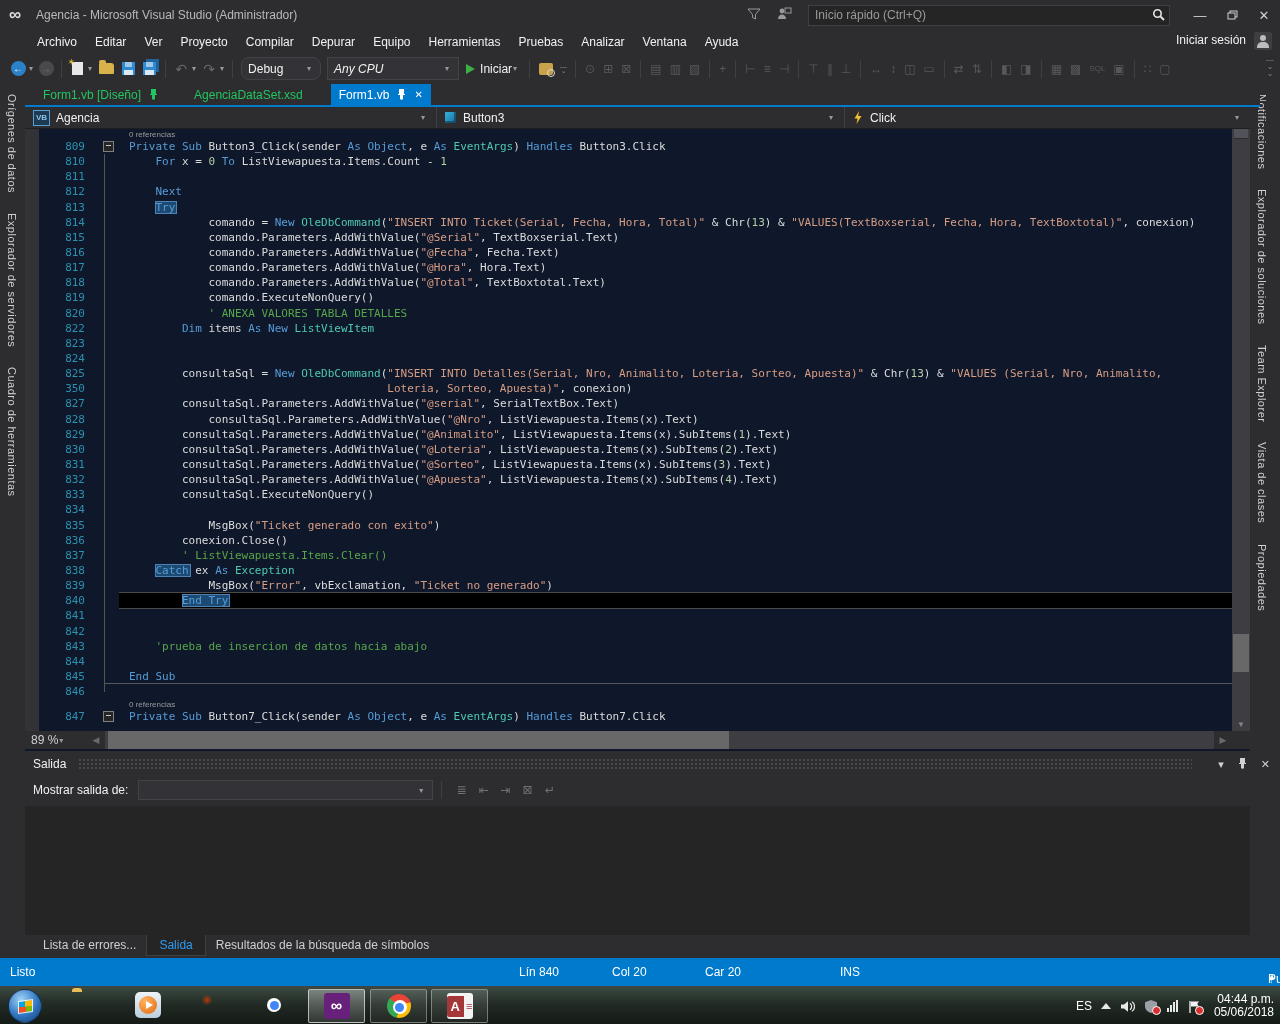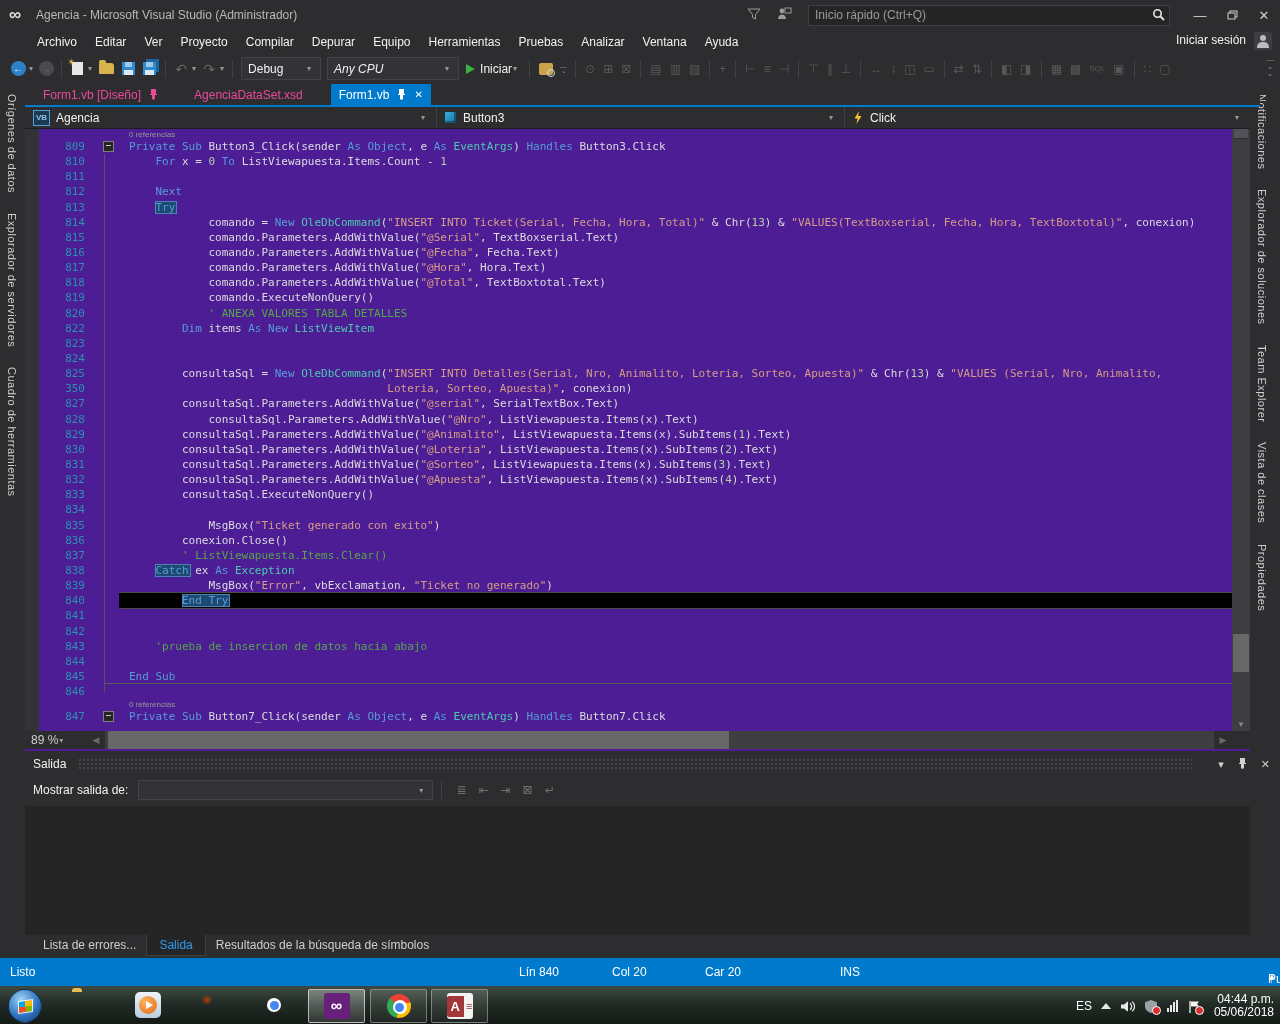--- a/index.html
+++ b/index.html
@@ -55,34 +55,34 @@
   .floppy::before{content:'';position:absolute;left:3px;top:0;width:7px;height:5px;background:#9cc9ea;}
   .floppy::after{content:'';position:absolute;left:2px;bottom:0;width:9px;height:5px;background:#dce9f5;}
   .floppy2{box-shadow:3px -3px 0 #1d649c;}
   
   #left-strip{left:0;top:84px;width:25px;height:874px;background:#2d2d30;}
   #right-strip{right:0;top:84px;width:30px;height:560px;background:#2d2d30;}
   .vtab{writing-mode:vertical-rl;color:#d0d0d0;font-size:11px;padding:10px 6px;letter-spacing:.5px;}
   
   #tabrow{left:25px;top:84px;width:1225px;height:21px;background:#2d2d30;border-bottom:2px solid #007acc;
           display:flex;align-items:flex-end;padding-left:10px;box-sizing:content-box;}
-  .doc-tab{height:21px;display:flex;align-items:center;padding:0 8px;margin-right:20px;color:#ec4899;}
+  .doc-tab{height:21px;display:flex;align-items:center;padding:0 8px;margin-right:20px;color:#22c55e;}
   .doc-tab.active{background:#007acc;color:#fff;margin-right:0;}
   .tab-pin{margin-left:8px;display:inline-flex;}
   .tab-close{margin-left:8px;color:#fff;font-size:13px;}
   
   #navbar{left:25px;top:107px;width:1225px;height:22px;background:#2d2d30;display:flex;border-bottom:1px solid #1e1e1e;box-sizing:border-box;}
   .nav-combo{display:flex;align-items:center;border-right:1px solid #3f3f46;padding:0 8px;box-sizing:border-box;}
   .nav-combo .cv{flex:1;color:#f1f1f1;}
   #vbicon{width:15px;height:14px;border:1px solid #5a9fd4;color:#8ac2e8;background:#1c3a52;font-size:8px;font-weight:bold;
           display:flex;align-items:center;justify-content:center;margin-right:6px;}
   #cubeicon{width:11px;height:11px;background:linear-gradient(135deg,#35b0e0,#1c6fa0);margin-right:7px;border-radius:1px;box-shadow:inset -2px -2px 0 rgba(0,0,0,.35);}
   #boltic{width:10px;height:13px;background:#f2c230;clip-path:polygon(60% 0,15% 58%,45% 58%,35% 100%,85% 38%,52% 38%);margin-right:7px;}
   
-  #editor{left:25px;top:129px;width:1225px;height:718px;background:#4c1d95;overflow:hidden;}
+  #editor{left:25px;top:129px;width:1225px;height:718px;background:#0f172a;overflow:hidden;}
   #bpmargin{left:0;top:0;width:14px;height:602px;background:#333337;}
   #code-lines{position:absolute;left:0;top:0;width:1207px;font-family:"DejaVu Sans Mono","Liberation Mono",monospace;font-size:11px;}
   .lens-row{height:10px;line-height:10px;padding-left:104px;}
   .lens-text{color:#9a9a9a;font-size:8px;font-family:"Liberation Sans",sans-serif;}
   .code-row{height:15.15px;line-height:15.15px;display:flex;position:relative;}
   .lnum{width:46px;padding-left:14px;padding-right:12px;text-align:right;color:#2b91af;flex:none;}
   .foldcol{width:22px;flex:none;display:flex;align-items:center;justify-content:center;}
   .foldbox{width:9px;height:9px;border:1px solid #808080;background:#252526;position:relative;}
   .foldbox::before{content:'';position:absolute;left:2px;top:3px;width:5px;height:1px;background:#c8c8c8;}
   .ctext{flex:1;white-space:pre;position:relative;z-index:1;padding-left:10px;}
@@ -244,21 +244,21 @@
     <span class="tb-sep"></span>
     <span class="tb-btn">
         <span class="gicon">↶</span>
       </span>
     <span class="caret">▾</span>
     <span class="tb-btn">
         <span class="gicon">↷</span>
       </span>
     <span class="caret">▾</span>
     <span class="tb-sep"></span>
-    <span class="combo" style="width:66px;">
+    <span class="combo" style="width:66px;border-radius:8px;">
       <span class="cv">Debug</span>
         <span class="caret">▾</span>
     </span>
     <span class="combo" style="width:118px;font-style:italic;">
       <span class="cv">Any CPU</span>
         <span class="caret">▾</span>
     </span>
     <span id="startbtn">
       <span class="play"></span>
       <span>Iniciar</span>

